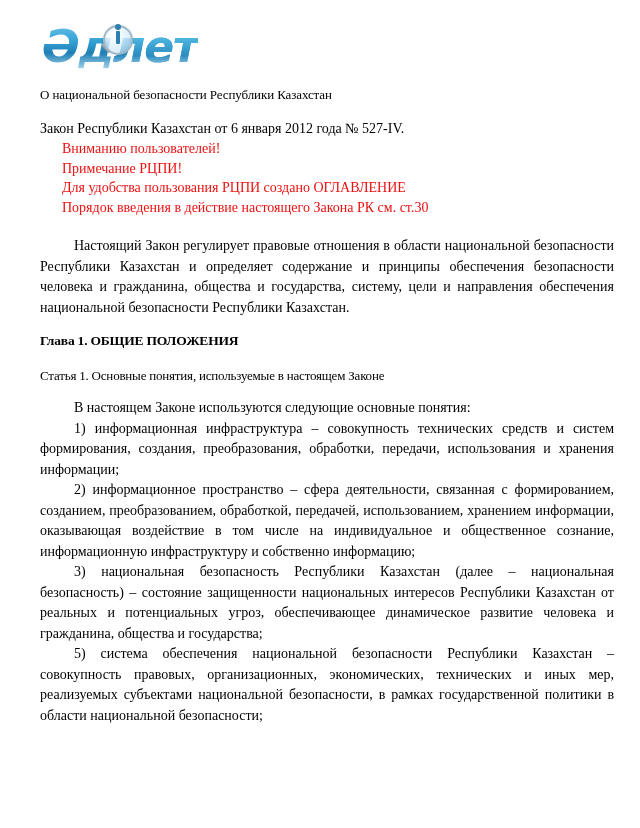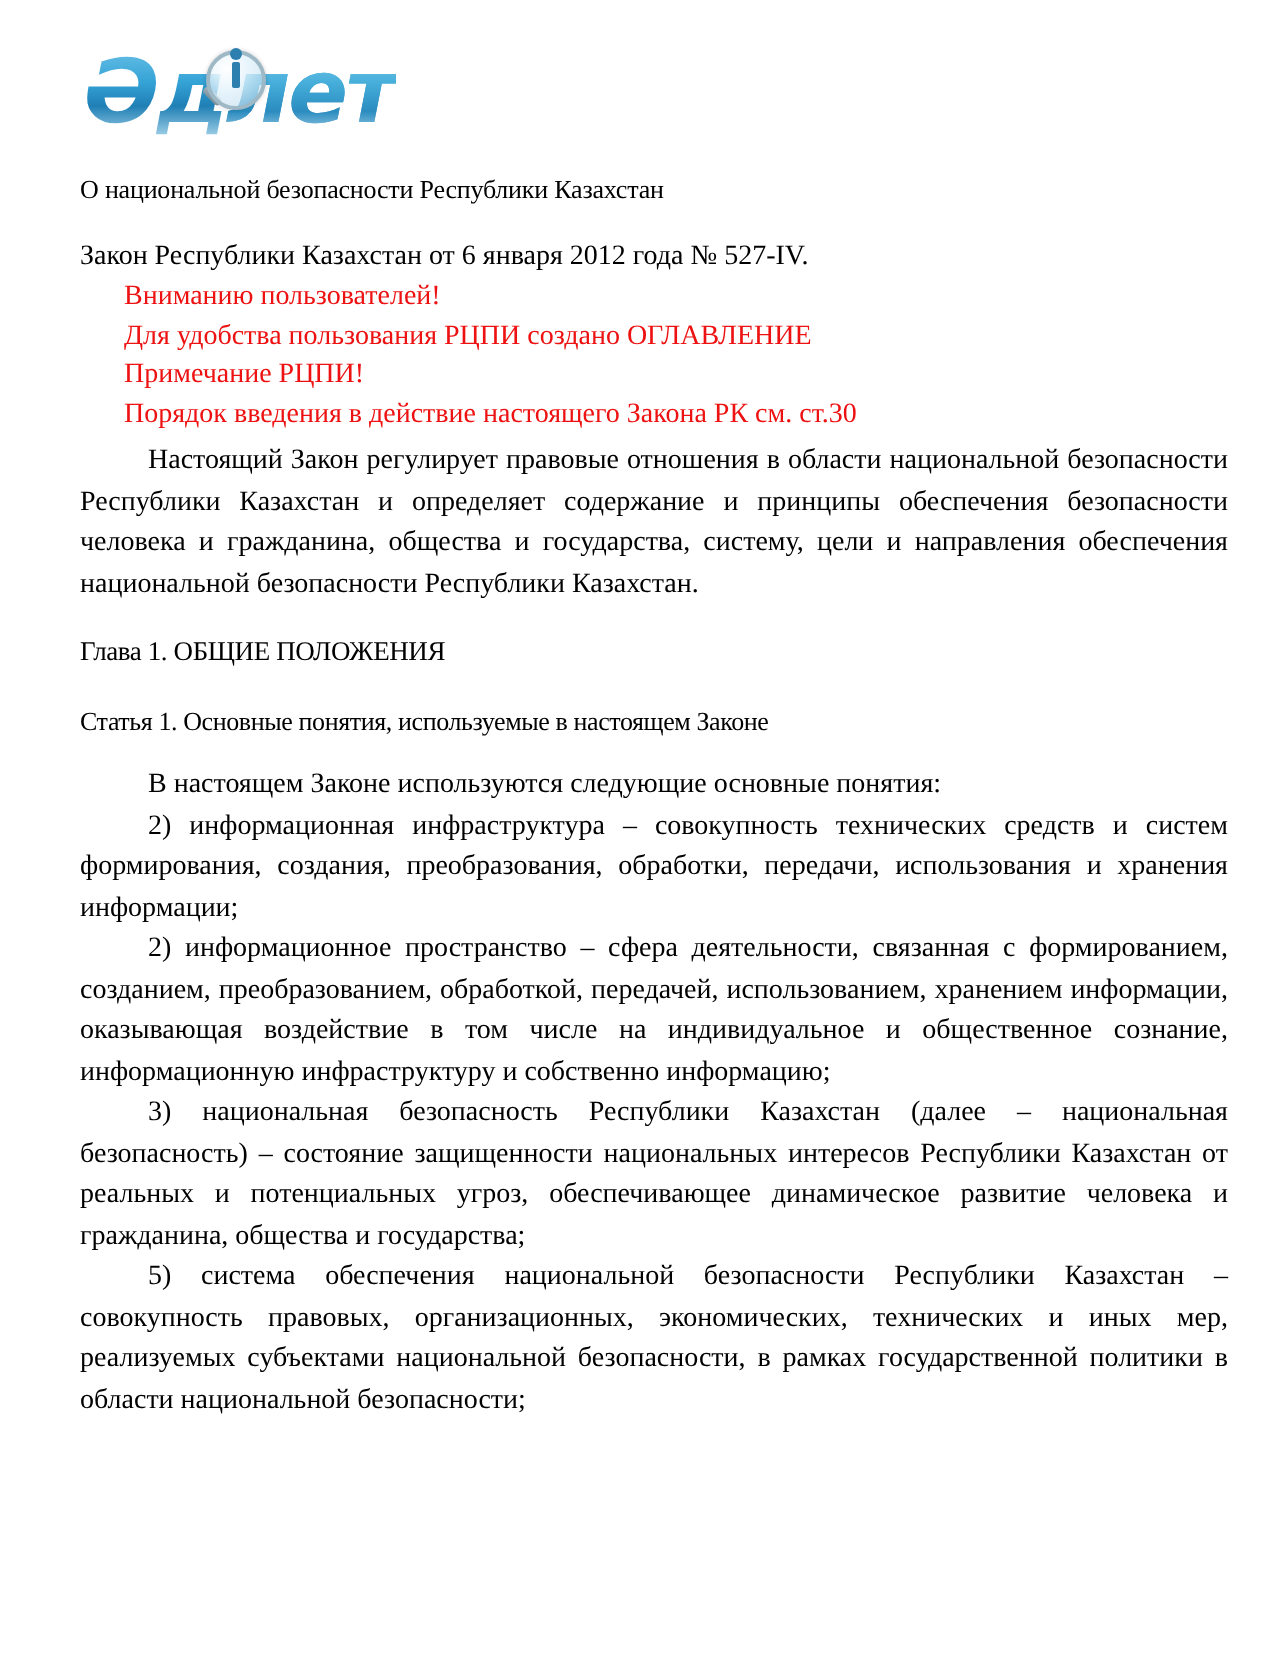--- a/index.html
+++ b/index.html
@@ -120,25 +120,25 @@
   }
   .body-p {
     font-size: 14px;
     line-height: 20.5px;
     margin: 0;
     text-align: justify;
     text-indent: 34px;
     hyphens: none;
   }
   .body-p.first {
-    margin-top: 4px;
+    margin-top: 19px;
   }
   .chapter-head {
     font-size: 13.5px;
-    font-weight: normal;
+    font-weight: bold;
     line-height: 18px;
     margin: 14px 0 0 0;
     letter-spacing: -0.2px;
   }
   .article-head {
     font-size: 13px;
     font-weight: normal;
     line-height: 18px;
     margin: 17px 0 0 0;
     letter-spacing: -0.2px;
@@ -159,32 +159,32 @@
         <div class="logo-lens-i"></div>
       </div>
     </div>
   </div>
 
   <h1 class="doc-title">О национальной безопасности Республики Казахстан</h1>
 
   <p class="law-ref">Закон Республики Казахстан от 6 января 2012 года № 527-IV.</p>
 
   <p class="note">Вниманию пользователей!</p>
+  <p class="note">Примечание РЦПИ!</p>
   <p class="note">Для удобства пользования РЦПИ создано ОГЛАВЛЕНИЕ</p>
-  <p class="note">Примечание РЦПИ!</p>
   <p class="note">Порядок введения в действие настоящего Закона РК см. ст.30</p>
 
   <p class="body-p first">Настоящий Закон регулирует правовые отношения в области национальной безопасности Республики Казахстан и определяет содержание и принципы обеспечения безопасности человека и гражданина, общества и государства, систему, цели и направления обеспечения национальной безопасности Республики Казахстан.</p>
 
   <h2 class="chapter-head">Глава 1. ОБЩИЕ ПОЛОЖЕНИЯ</h2>
 
   <h3 class="article-head">Статья 1. Основные понятия, используемые в настоящем Законе</h3>
 
   <div class="spacer-sm"></div>
 
   <p class="body-p">В настоящем Законе используются следующие основные понятия:</p>
 
-  <p class="body-p">2) информационная инфраструктура – совокупность технических средств и систем формирования, создания, преобразования, обработки, передачи, использования и хранения информации;</p>
+  <p class="body-p">1) информационная инфраструктура – совокупность технических средств и систем формирования, создания, преобразования, обработки, передачи, использования и хранения информации;</p>
   <p class="body-p">2) информационное пространство – сфера деятельности, связанная с формированием, созданием, преобразованием, обработкой, передачей, использованием, хранением информации, оказывающая воздействие в том числе на индивидуальное и общественное сознание, информационную инфраструктуру и собственно информацию;</p>
   <p class="body-p">3) национальная безопасность Республики Казахстан (далее – национальная безопасность) – состояние защищенности национальных интересов Республики Казахстан от реальных и потенциальных угроз, обеспечивающее динамическое развитие человека и гражданина, общества и государства;</p>
   <p class="body-p">5) система обеспечения национальной безопасности Республики Казахстан – совокупность правовых, организационных, экономических, технических и иных мер, реализуемых субъектами национальной безопасности, в рамках государственной политики в области национальной безопасности;</p>
 
 </div>
 
 </body></html>

